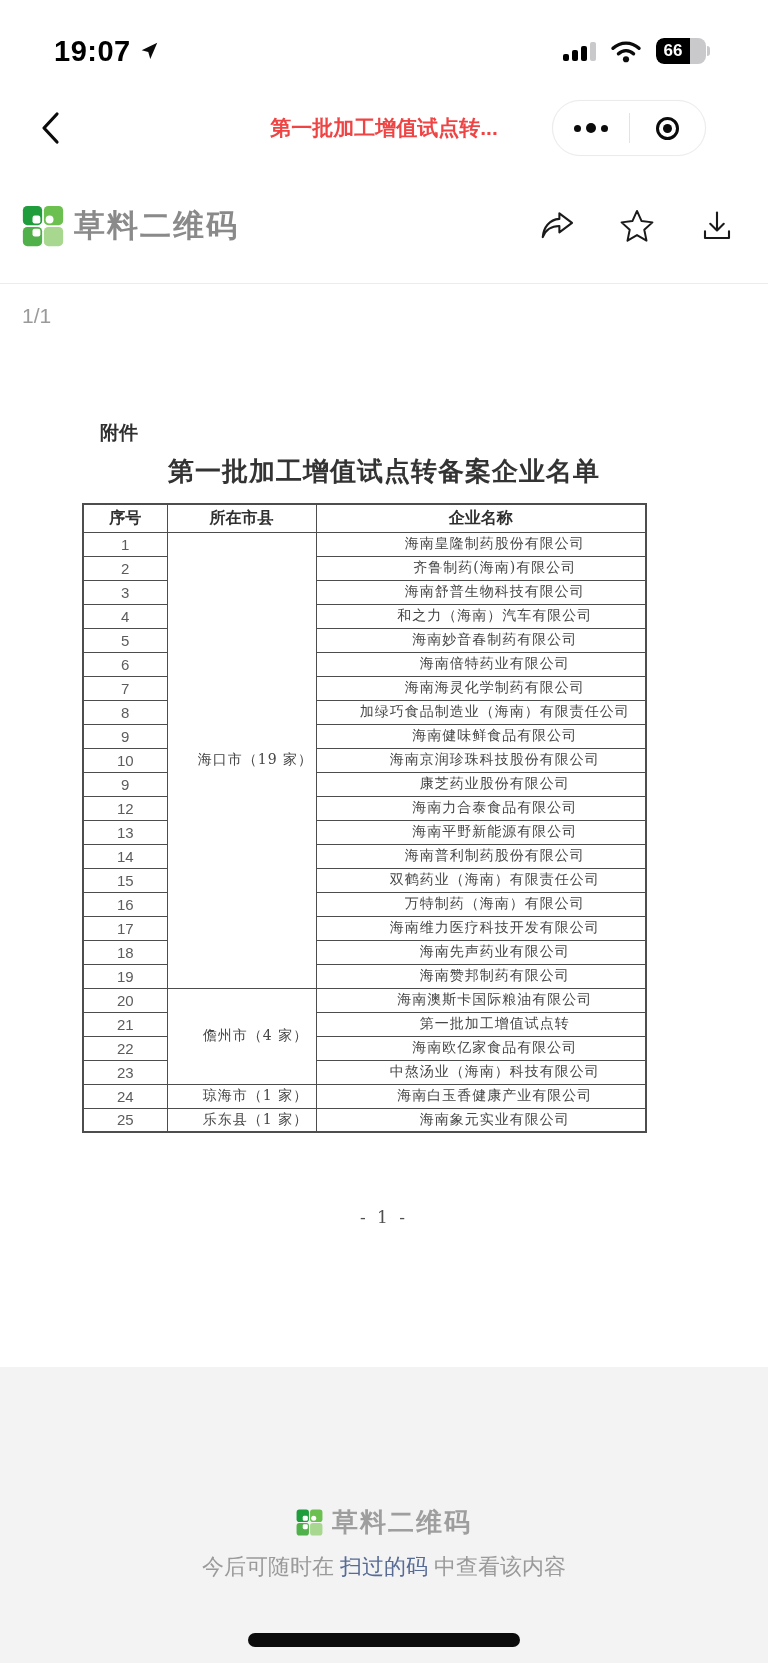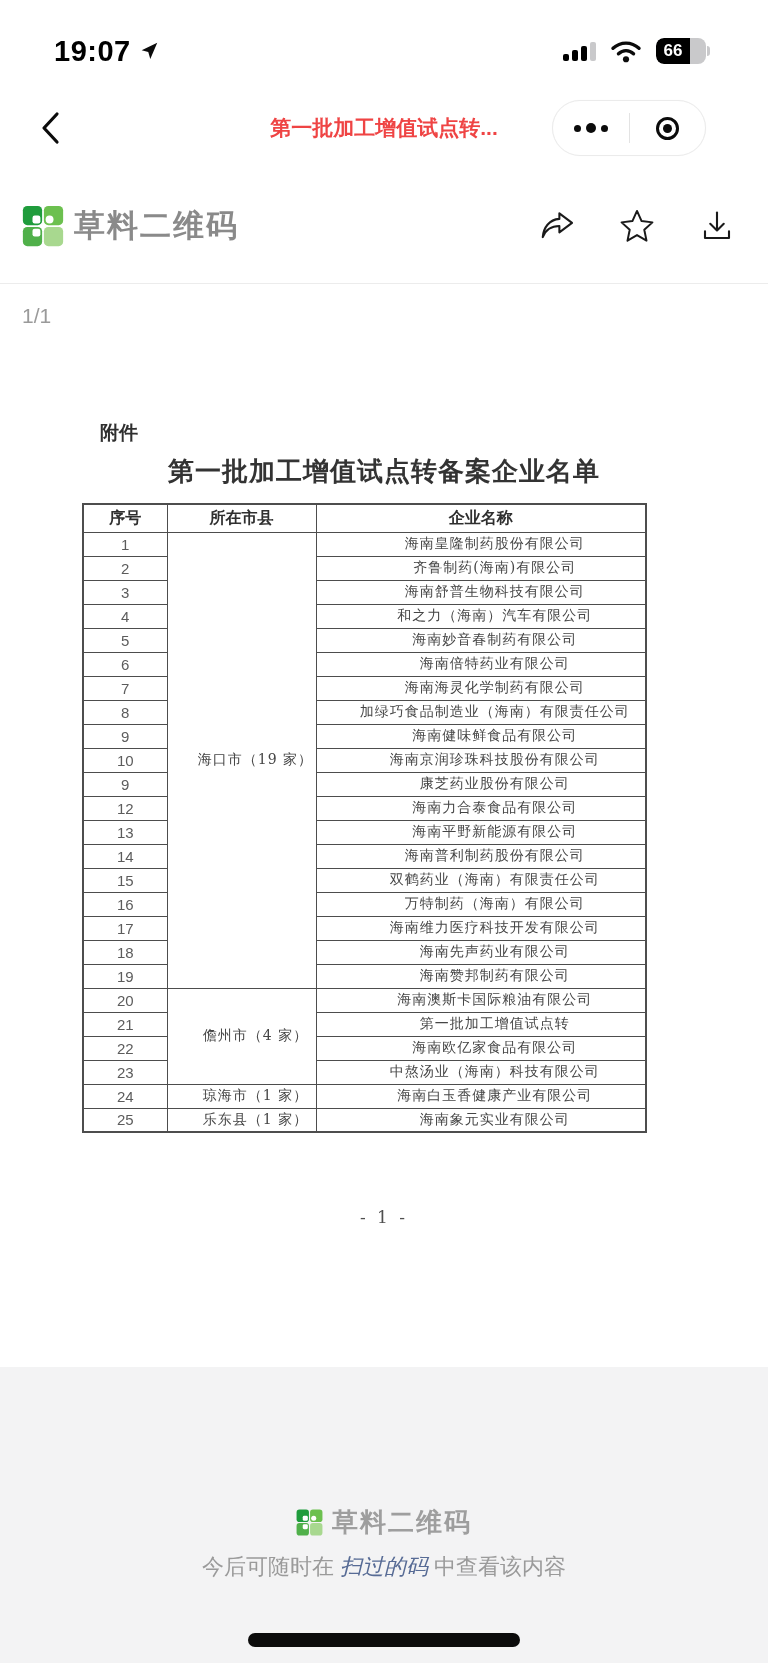--- a/index.html
+++ b/index.html
@@ -57,21 +57,21 @@
   td.no-cell { font-size:15px; color:#5c5c5c; font-family:"Liberation Sans",sans-serif; }
   td.region-cell, td.company-cell { font-family:"DejaVu Serif","Liberation Serif",serif; font-size:14px; color:#454545; letter-spacing:1px;padding-left:28px; }
 
   .page-number { margin-top:74px; text-align:center; font-family:"DejaVu Serif","Liberation Serif",serif; font-size:17px; color:#4f4f4f; letter-spacing:3px; }
 
   
   .footer { position:absolute; left:0; top:1367px; width:768px; height:296px; background:#f3f3f4; }
   .footer-brand { margin-top:138px; display:flex; align-items:center; justify-content:center; gap:9px; }
   .footer-brand-text { font-size:26px; font-weight:700; color:#9e9e9e; letter-spacing:2px; }
   .footer-note { margin-top:12px; text-align:center; font-size:22px; color:#9a9a9a; }
-  .footer-note .link { color:#576b95;font-style:italic; }
+  .footer-note .link { color:#576b95; }
   .home-indicator { position:absolute; left:50%; bottom:16px; transform:translateX(-50%); width:272px; height:14px; border-radius:8px; background:#0b0b0b; }
 </style>
 </head>
 <body>
 
 <div class="screen">
 
   <div class="status-bar">
     <div class="time-wrap">
       <span class="time">19:07</span>

